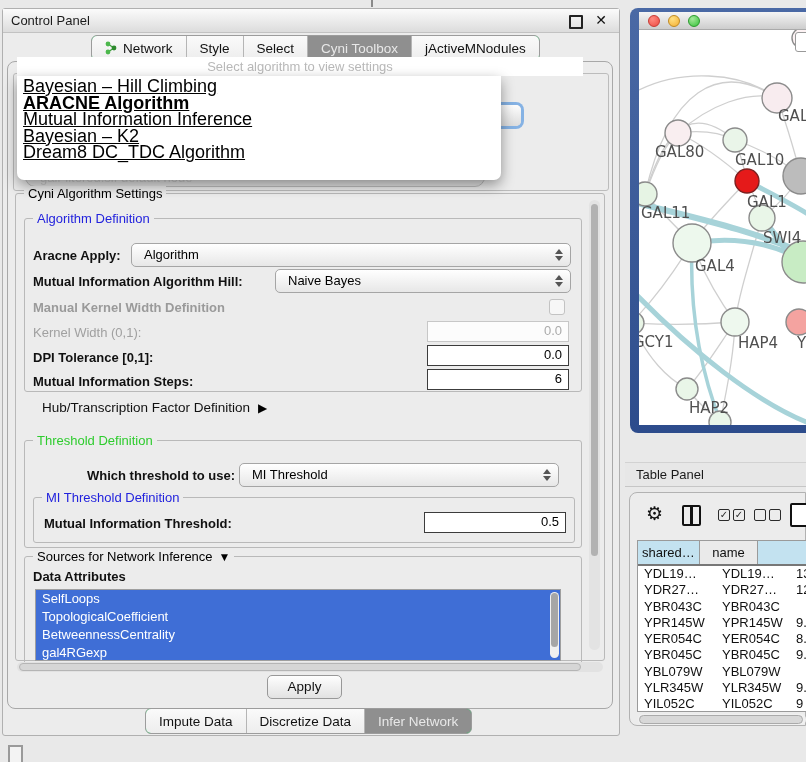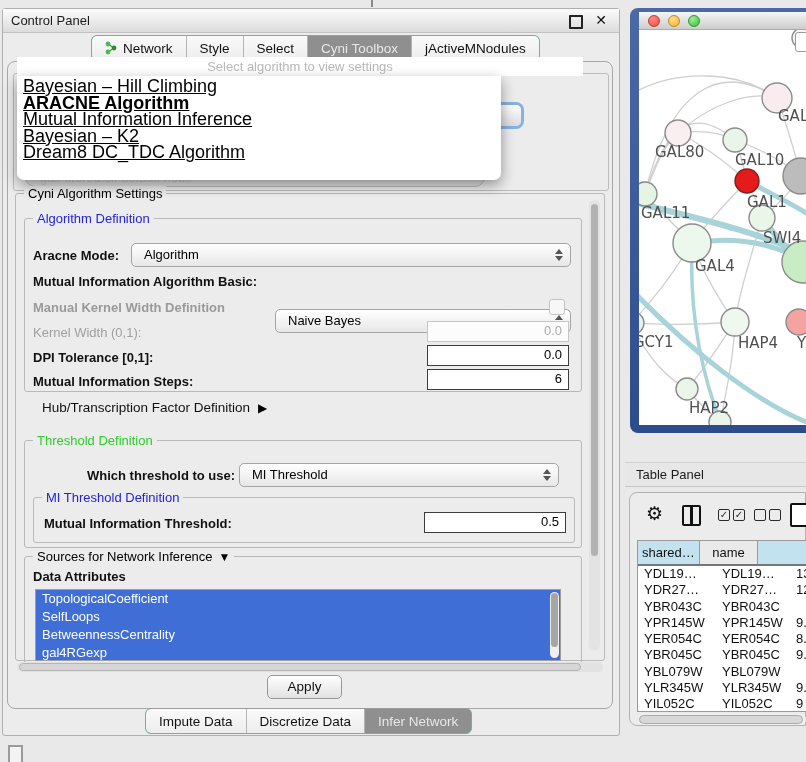--- a/index.html
+++ b/index.html
@@ -201,31 +201,31 @@
   <div id="settings-group" class="group">
     <span class="legend">Cyni Algorithm Settings</span>
     <div id="settings-scroll">
         <div id="settings-thumb"></div>
       </div>
 
     <div id="algo-group" class="group">
       <span class="legend blue">Algorithm Definition</span>
 
       <div class="frow" style="left:8px;top:24px;height:24px;">
-        <span class="lbl">Aracne Mode:</span>
+        <span class="lbl">Aracne Apply:</span>
       </div>
       <div class="combo" style="left:106px;top:24px;width:440px;">
         <span>Algorithm</span>
         <span class="spin"></span>
       </div>
 
       <div class="frow" style="left:8px;top:50px;height:24px;">
-        <span class="lbl">Mutual Information Algorithm Basic:</span>
-      </div>
-      <div class="combo" style="left:250px;top:50px;width:296px;margin-top:40px;">
+        <span class="lbl">Mutual Information Algorithm Hill:</span>
+      </div>
+      <div class="combo" style="left:250px;top:50px;width:296px;">
         <span>Naive Bayes</span>
         <span class="spin"></span>
       </div>
 
       <div class="frow" style="left:8px;top:78px;height:20px;">
         <span class="lbl dis">Manual Kernel Width Definition</span>
       </div>
       <span class="checkbox" style="left:524px;top:80px;"></span>
 
       <div class="frow" style="left:8px;top:102px;height:22px;">
@@ -267,22 +267,22 @@
       </div>
     </div>
 
     <div id="sources-group" class="group">
       <span class="legend" style="display:flex;gap:6px;align-items:center;">
         <span>Sources for Network Inference</span>
         <span class="tri">▼</span>
       </span>
       <span id="attr-title">Data Attributes</span>
       <div id="attr-list">
-        <div class="attr-item">TopologicalCoefficient</div>
-          <div class="attr-item">SelfLoops</div>
+        <div class="attr-item">SelfLoops</div>
+          <div class="attr-item">TopologicalCoefficient</div>
           <div class="attr-item">BetweennessCentrality</div>
           <div class="attr-item">gal4RGexp</div>
           <div id="attr-scroll">
             <div id="attr-thumb"></div>
           </div>
       </div>
     </div>
   </div>
 
   <div id="cp-hscroll">

